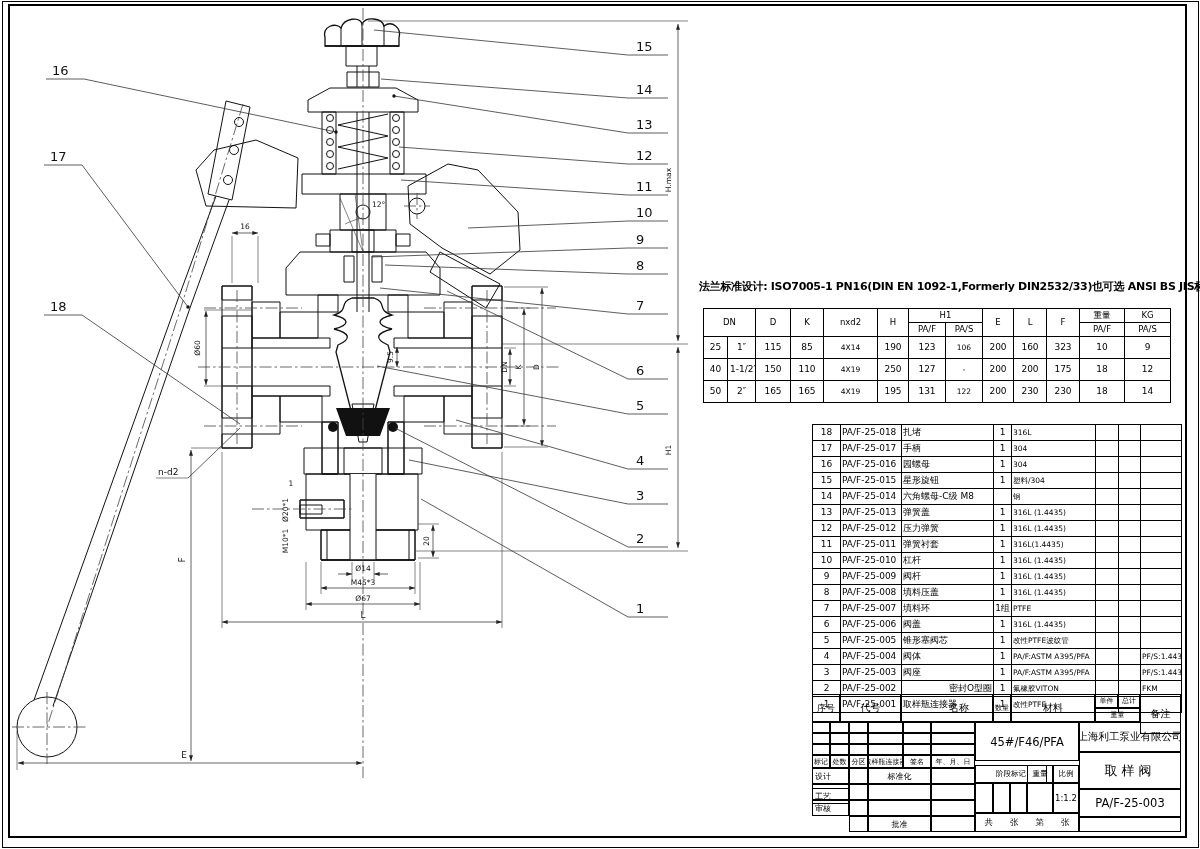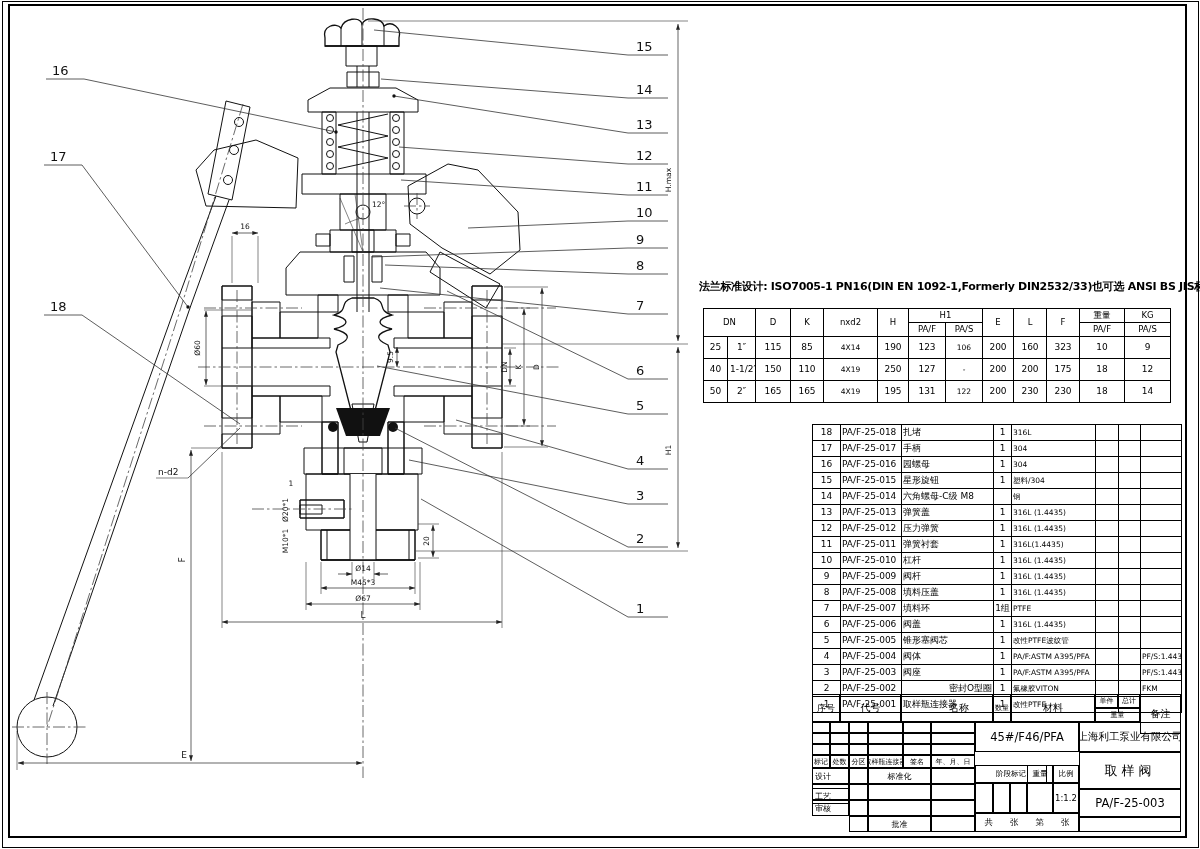--- a/index.html
+++ b/index.html
@@ -709,21 +709,21 @@
     <div class="cell f8 cl-left" style="left:812px;top:800px;width:37px;height:16px">审核</div>
     <div class="cell" style="left:849px;top:800px;width:19px;height:16px"></div>
     <div class="cell" style="left:868px;top:800px;width:63px;height:16px"></div>
     <div class="cell" style="left:931px;top:800px;width:44px;height:16px"></div>
 
     <div class="cell f8 cl-left" style="left:812px;top:788px;width:37px;height:16px">工艺</div>
     <div class="cell" style="left:849px;top:816px;width:19px;height:16px"></div>
     <div class="cell f8" style="left:868px;top:816px;width:63px;height:16px">批准</div>
     <div class="cell" style="left:931px;top:816px;width:44px;height:16px"></div>
 
-    <div class="cell f115" style="left:975px;top:722px;width:104px;height:30px">45#/F46/PFA</div>
+    <div class="cell f115" style="left:975px;top:722px;width:104px;height:39px">45#/F46/PFA</div>
     <div class="cell f75" style="left:975px;top:765px;width:72px;height:18px">阶段标记</div>
     <div class="cell f75" style="left:1027px;top:765px;width:26px;height:18px">重量</div>
     <div class="cell f75" style="left:1053px;top:765px;width:26px;height:18px">比例</div>
     <div class="cell" style="left:975px;top:783px;width:18px;height:30px"></div>
     <div class="cell" style="left:993px;top:783px;width:17px;height:30px"></div>
     <div class="cell" style="left:1010px;top:783px;width:17px;height:30px"></div>
     <div class="cell" style="left:1027px;top:783px;width:26px;height:30px"></div>
     <div class="cell f85" style="left:1053px;top:783px;width:26px;height:30px">1:1.2</div>
     <div class="cell f85 spread" style="left:975px;top:813px;width:104px;height:19px">
       <span>共</span>

